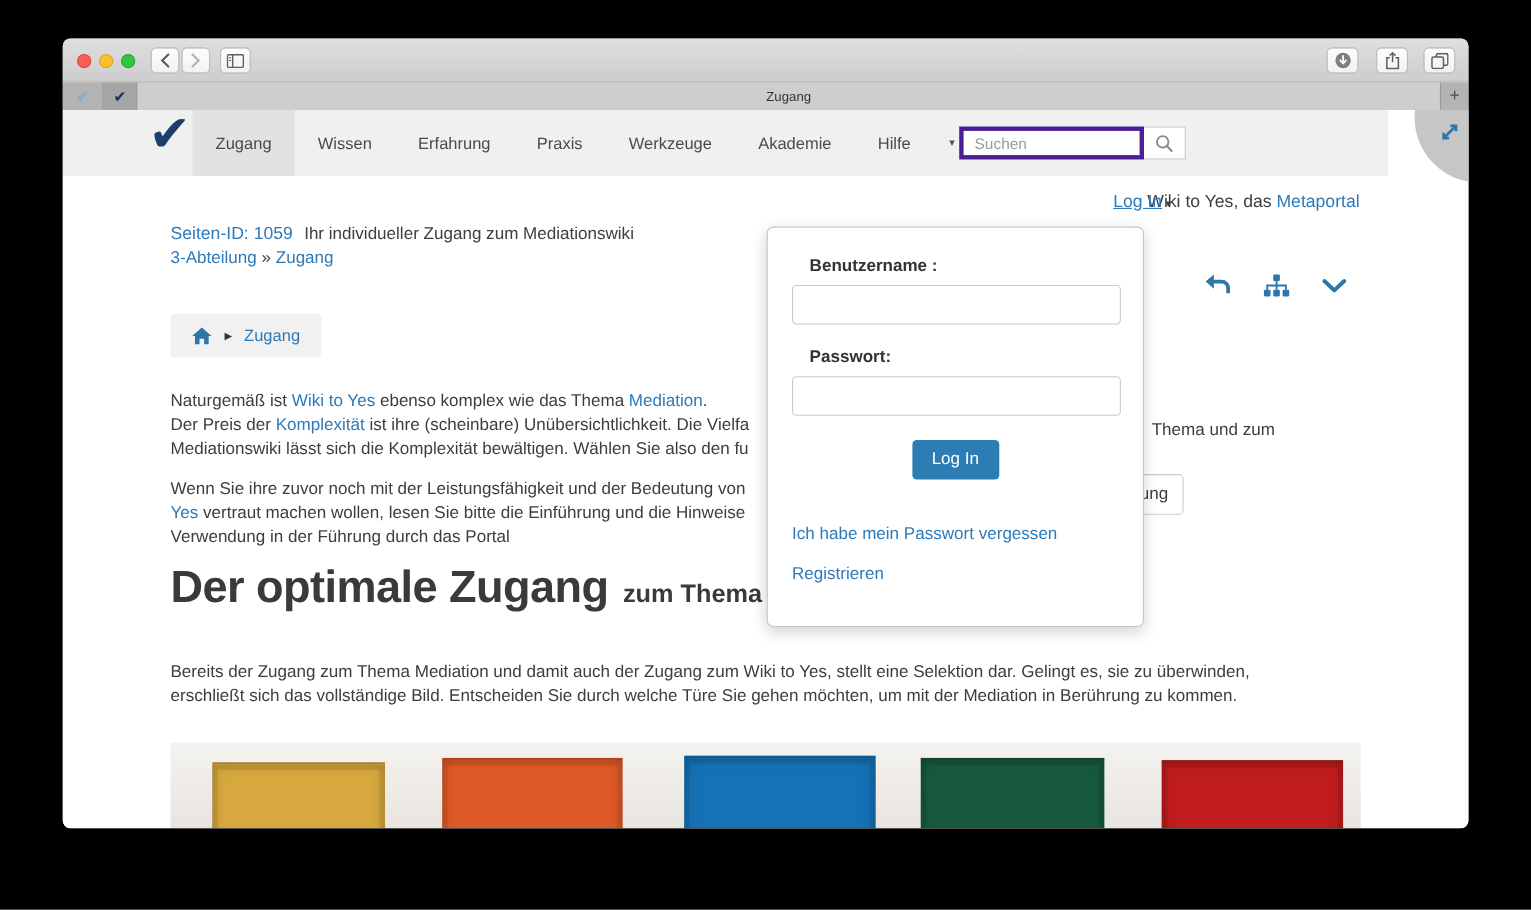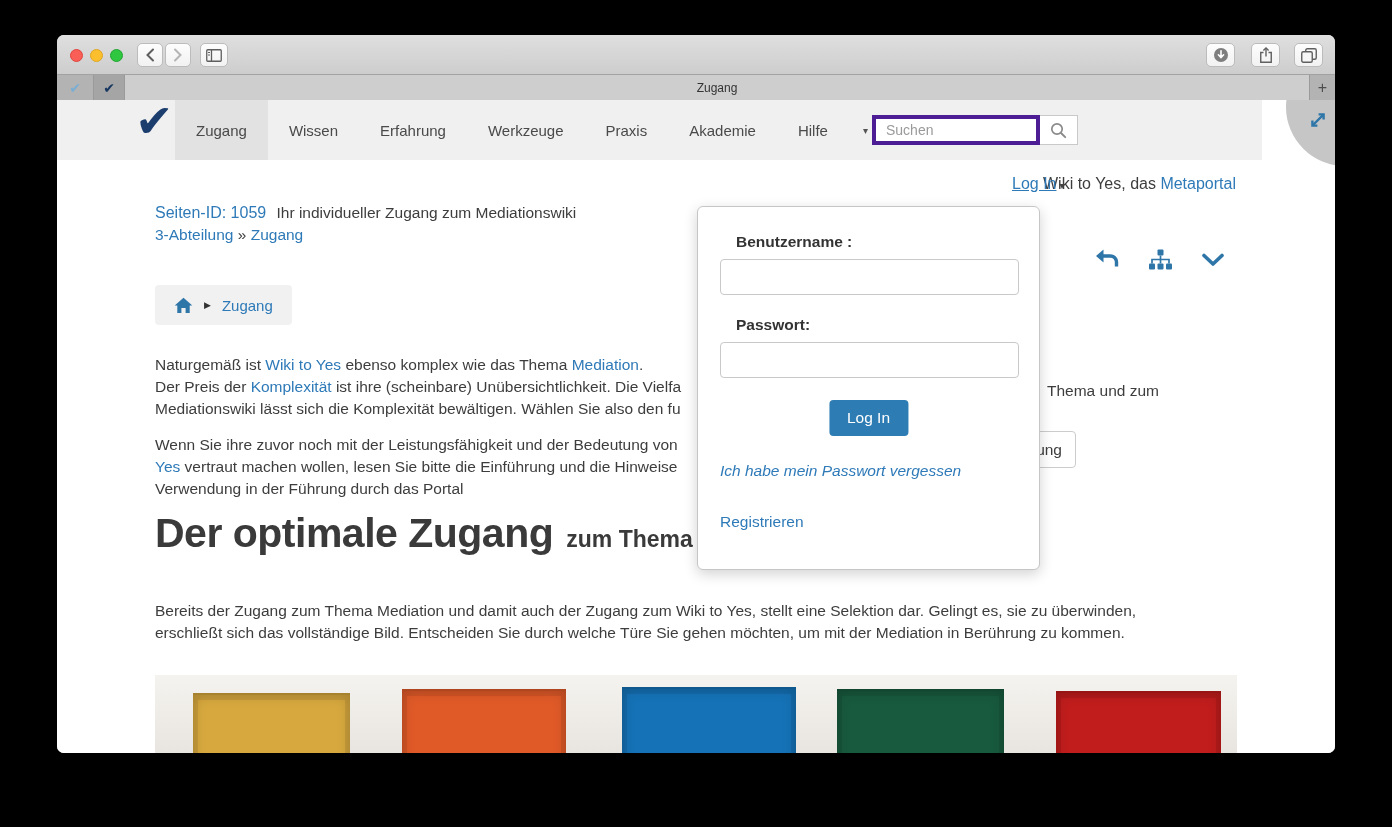--- a/index.html
+++ b/index.html
@@ -65,21 +65,21 @@
   
   .ung-btn{position:absolute;left:940px;top:331px;width:79px;height:37px;border:1px solid #ccc;border-radius:4px;background:#fff;z-index:5;display:flex;align-items:center;justify-content:flex-end;padding-right:13px;font-size:15.5px;color:#3d3d3d;box-sizing:border-box;cursor:pointer;}
   
   .panel{position:absolute;left:640px;top:106px;width:343px;height:364px;background:#fff;border:1px solid #c6c6c6;border-radius:6px;box-shadow:0 4px 14px rgba(0,0,0,0.18);z-index:20;box-sizing:border-box;}
   .plabel{position:absolute;left:38px;font-size:15.5px;font-weight:bold;color:#333;}
   .pinput{position:absolute;left:22px;width:299px;height:36px;border:1px solid #c9c9c9;border-radius:4px;box-sizing:border-box;font-size:15px;padding:0 10px;outline:none;font-family:"Liberation Sans",sans-serif;}
   #lbl-user{top:26px;} #inp-user{top:52px;}
   #lbl-pass{top:109px;} #inp-pass{top:135px;}
   .submit{position:absolute;top:193px;left:50%;transform:translateX(-50%);background:#2d7cb3;color:#fff;border:none;border-radius:4px;font-size:15.5px;padding:9px 18px;cursor:pointer;font-family:"Liberation Sans",sans-serif;}
   .plink{position:absolute;left:22px;font-size:15.5px;color:#2e7ab8;cursor:pointer;}
-  #link-forgot{top:255px;font-style:italic;} #link-reg{top:306px;}
+  #link-forgot{top:270px;} #link-reg{top:306px;}
   
   .photo{position:absolute;left:98px;top:575px;width:1082px;height:78px;background:linear-gradient(#f5f3ef,#e8e5e0);overflow:hidden;}
   .door{position:absolute;height:80px;box-shadow:inset 0 0 0 5px rgba(0,0,0,0.08), inset 0 0 14px rgba(0,0,0,0.18);border-top:2px solid rgba(0,0,0,0.22);box-sizing:border-box;}
 </style>
 </head>
 <body>
 
 <div class="window">
 
   <div class="toolbar">
@@ -144,22 +144,22 @@
   </div>
 
   <div class="site">
 
     <div class="navbar"></div>
     <div class="logo"><span>✔</span></div>
     <div class="navitems" id="nav-items">
         <div class="nav-item active">Zugang</div>
         <div class="nav-item">Wissen</div>
         <div class="nav-item">Erfahrung</div>
+        <div class="nav-item">Praxis</div>
         <div class="nav-item">Werkzeuge</div>
-        <div class="nav-item">Praxis</div>
         <div class="nav-item">Akademie</div>
         <div class="nav-item">Hilfe</div>
         <div class="nav-caret">▾</div>
       </div>
     <div class="search">
       <input type="text" placeholder="Suchen" style="">
       <div class="sbtn">
         <svg width="17" height="17" viewBox="0 0 17 17">
           <circle cx="7" cy="7" r="5.2" stroke="#8a8a8a" stroke-width="1.7" fill="none"></circle>
           <line x1="11" y1="11" x2="15.2" y2="15.2" stroke="#8a8a8a" stroke-width="1.9" stroke-linecap="round"></line>

